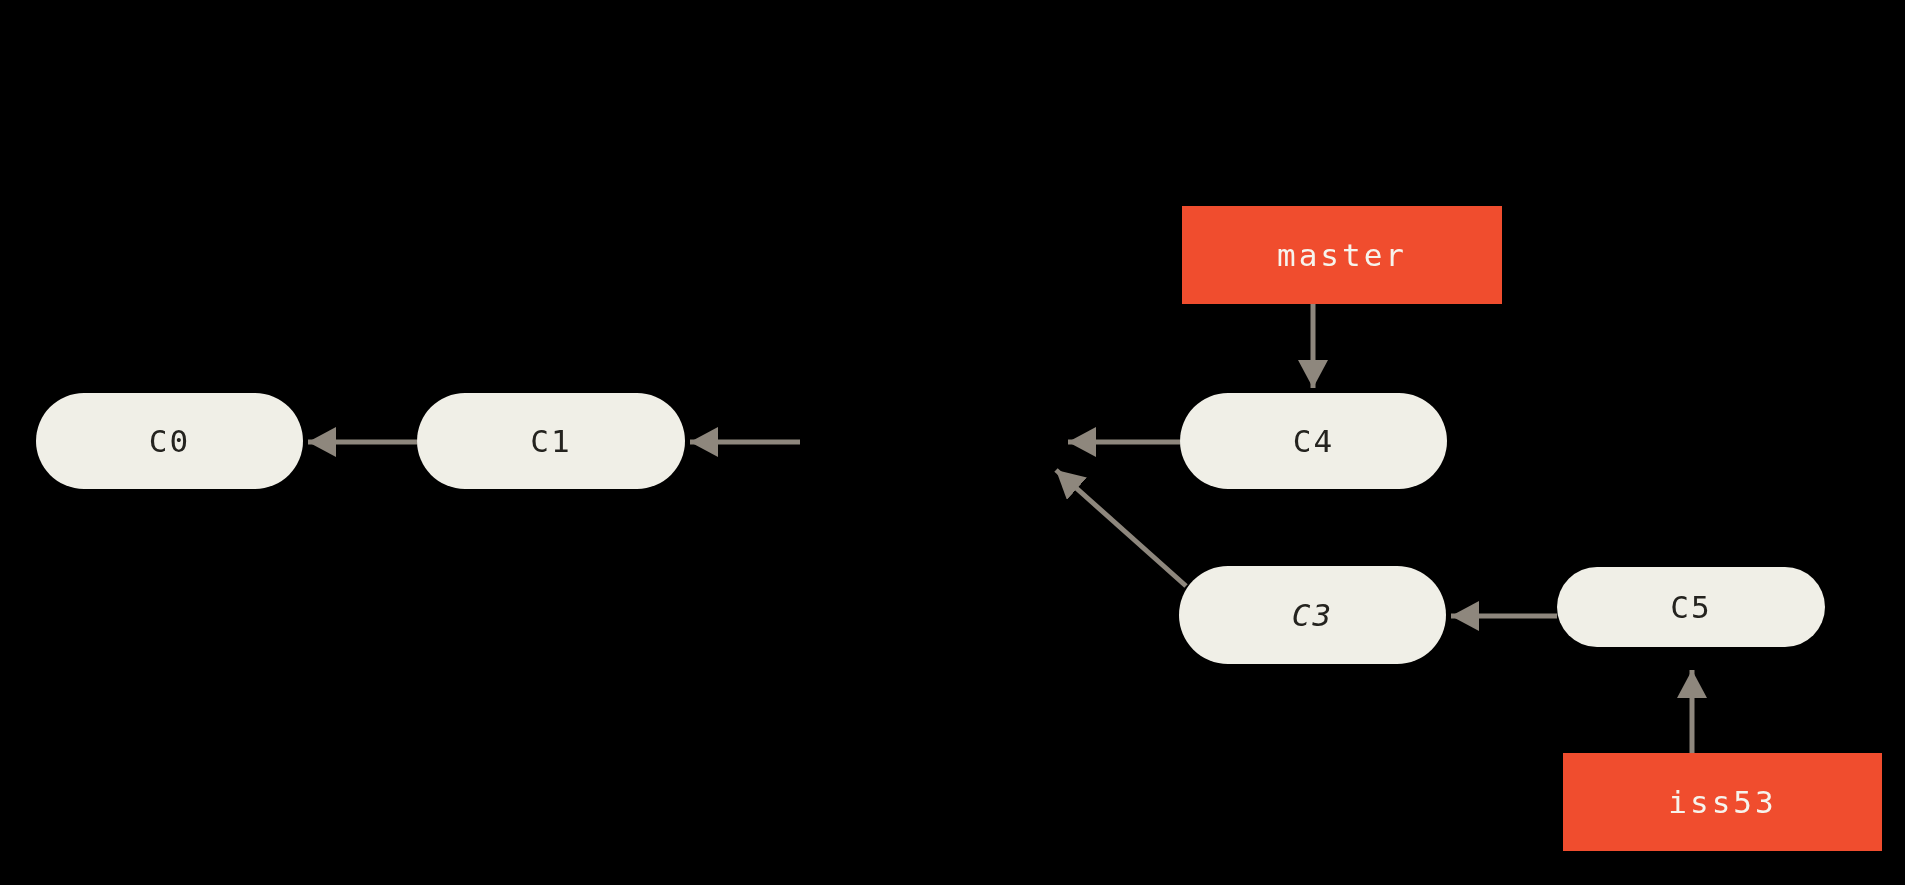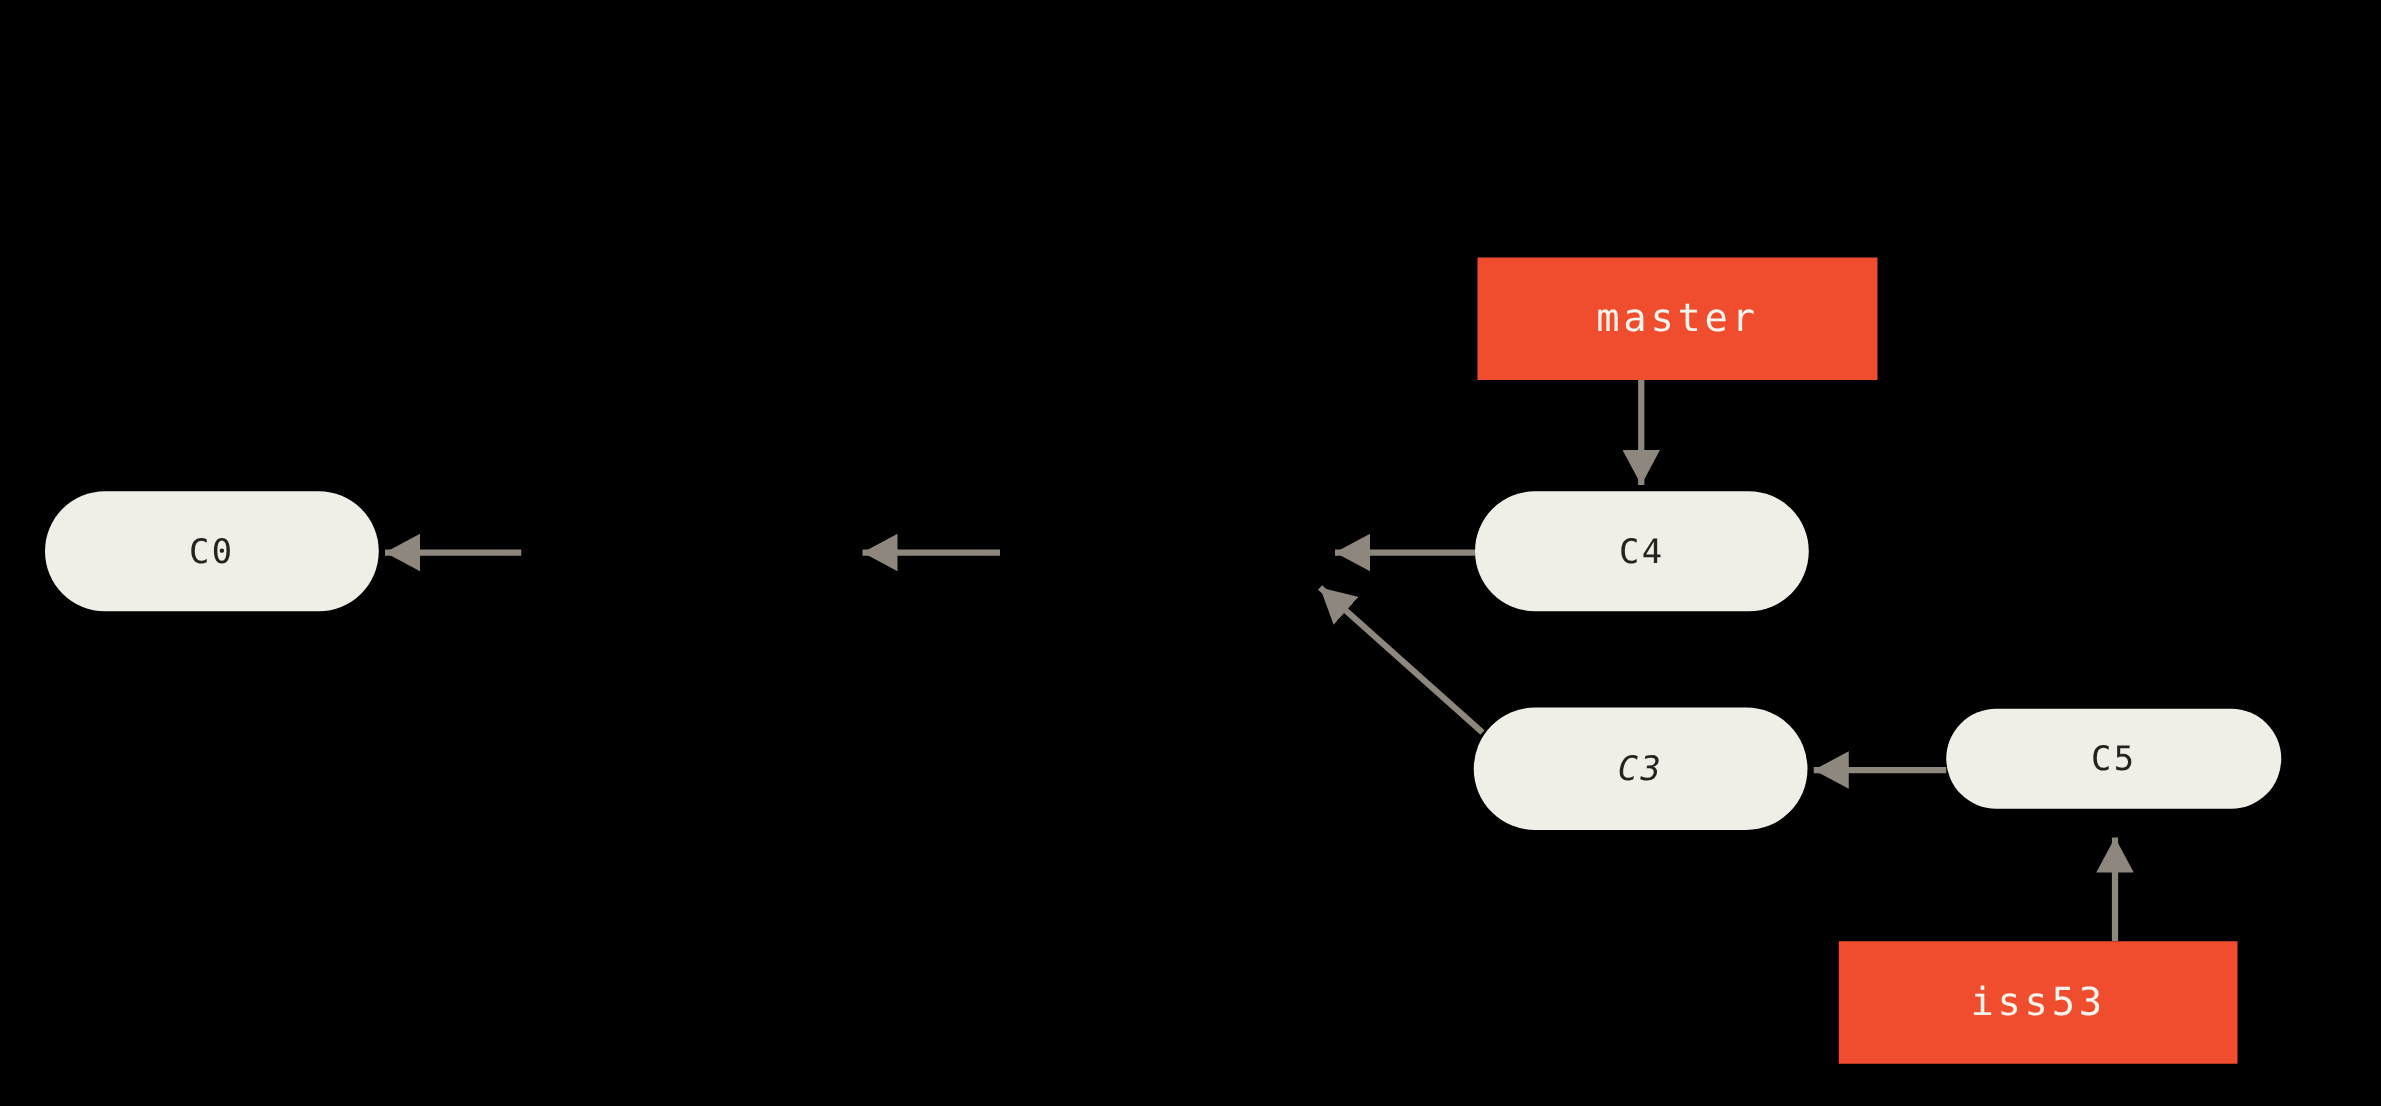--- a/index.html
+++ b/index.html
@@ -32,21 +32,21 @@
   }
   .arrowhead-shape { fill: var(--arrow); }
   .commit {
     position: absolute;
     background: var(--commit_fill);
     border-radius: 49px;
     display: flex;
     align-items: center;
     justify-content: center;
     color: var(--commit_text);
-    font-size: 27px;
+    font-size: 31px;
     letter-spacing: 2px;
   }
   .branch {
     position: absolute;
     background: var(--branch_fill);
     display: flex;
     align-items: center;
     justify-content: center;
     color: var(--branch_text);
     font-size: 31px;
@@ -71,35 +71,38 @@
     <line class="edge" x1="1186" y1="586" x2="1056" y2="470" marker-end="url(#arrowhead)"></line>
     <line class="edge" x1="1557" y1="616" x2="1451" y2="616" marker-end="url(#arrowhead)"></line>
     <line class="edge" x1="1313" y1="304" x2="1313" y2="388" marker-end="url(#arrowhead)"></line>
     <line class="edge" x1="1692" y1="753" x2="1692" y2="670" marker-end="url(#arrowhead)"></line>
   </svg>
 
   <div class="commit" style="left:36px;  top:393px; width:267px; height:96px;">
     <span>C0</span>
   </div>
 
+  <div class="commit" style="left:417px; top:393px; width:268px; height:96px;">
+    <span>C1</span>
+  </div>
 
 
   <div class="commit" style="left:1180px; top:393px; width:267px; height:96px;">
     <span>C4</span>
   </div>
 
   <div class="commit" style="left:1179px; top:566px; width:267px; height:98px;font-style:italic;">
     <span>C3</span>
   </div>
 
   <div class="commit" style="left:1557px; top:567px; width:268px; height:80px;">
     <span>C5</span>
   </div>
 
   <div class="branch" style="left:1182px; top:206px; width:320px; height:98px;">
     <span>master</span>
   </div>
 
-  <div class="branch" style="left:1471px; top:753px; width:319px; height:98px;">
+  <div class="branch" style="left:1563px; top:753px; width:319px; height:98px;">
     <span>iss53</span>
   </div>
 
 </div>
 
 </body></html>

